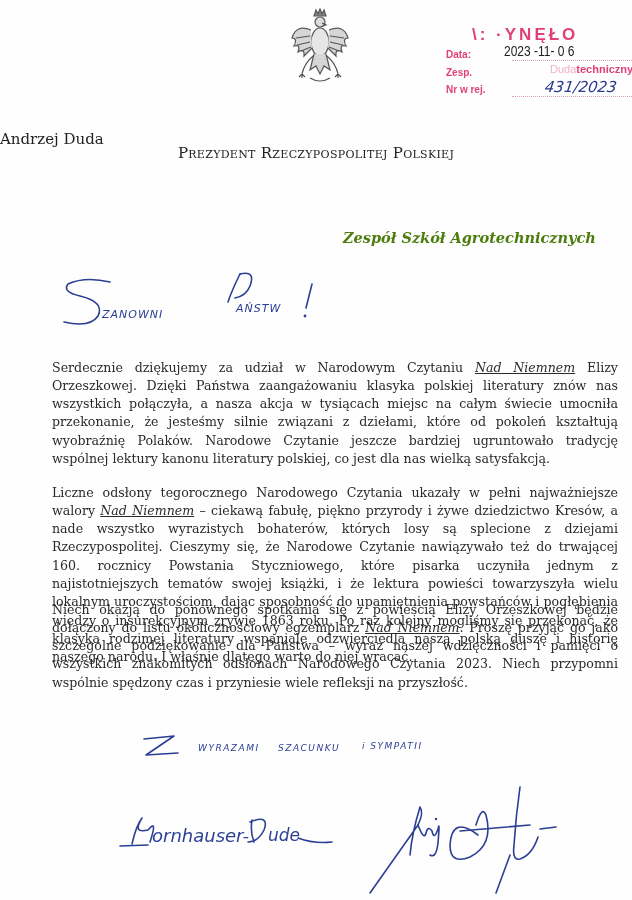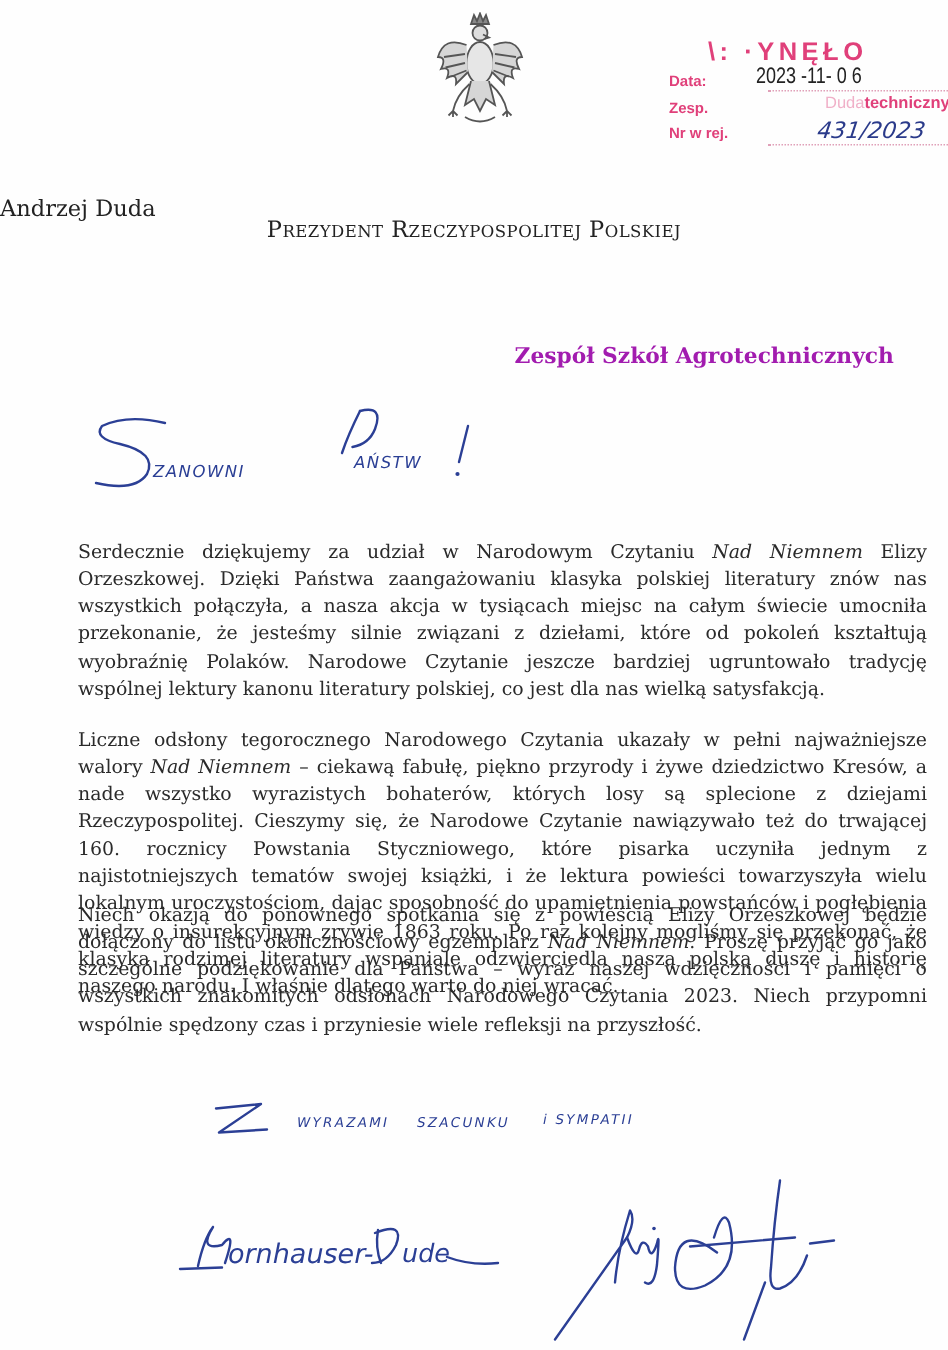--- a/index.html
+++ b/index.html
@@ -25,29 +25,29 @@
   .stamp .regno { position: absolute; left: 113px; top: 60px; font-size: 15px; color: #2a3a8a;
                   font-style: italic; font-family: "DejaVu Sans", sans-serif; transform: skewX(-8deg); }
 
   .header-title { position: absolute; left: 0; width: 632px; top: 110px; text-align: center;
                   font-size: 15px; color: #222; letter-spacing: 0.3px; font-variant: small-caps; margin-top: 34px; }
   .header-name { position: absolute; left: 0; width: 632px; top: 130px; 
                  font-size: 15px; color: #222; }
 
   .place-date { position: absolute; right: 12px; top: 188px; font-size: 14px; color: #222; }
 
-  .addressee { position: absolute; left: 343px; top: 228px; font-size: 14.5px; font-weight: bold; color: #a21caf;
-               line-height: 20px; }
+  .addressee { position: absolute; left: 343px; top: 228px; font-size: 14.5px; font-weight: bold; color: #4d7c0f;
+               line-height: 20px; font-style: italic; }
 
   .salutation { position: absolute; left: 60px; top: 272px; width: 260px; height: 60px; }
 
   .body { position: absolute; left: 52px; width: 566px; font-size: 12.6px; line-height: 18.3px;
           text-align: justify; color: #2a2a2a; }
   .p1 { top: 346px; } .p2 { top: 471px; } .p3 { top: 588px; }
-  .body em { font-style: italic; }
+  .body em { font-style: italic; text-decoration: underline; }
 
   .closing { position: absolute; left: 140px; top: 731px; width: 300px; height: 28px; }
   .sig-left { position: absolute; left: 118px; top: 808px; width: 220px; height: 50px; }
   .sig-right { position: absolute; left: 360px; top: 785px; width: 220px; height: 110px; }
   .ink { fill: none; stroke: #2b3f95; stroke-width: 1.6; stroke-linecap: round; stroke-linejoin: round; }
   .hand { font-family: "DejaVu Sans", sans-serif; font-style: italic; fill: #2b3f95; }
 </style>
 </head>
 <body>
 

